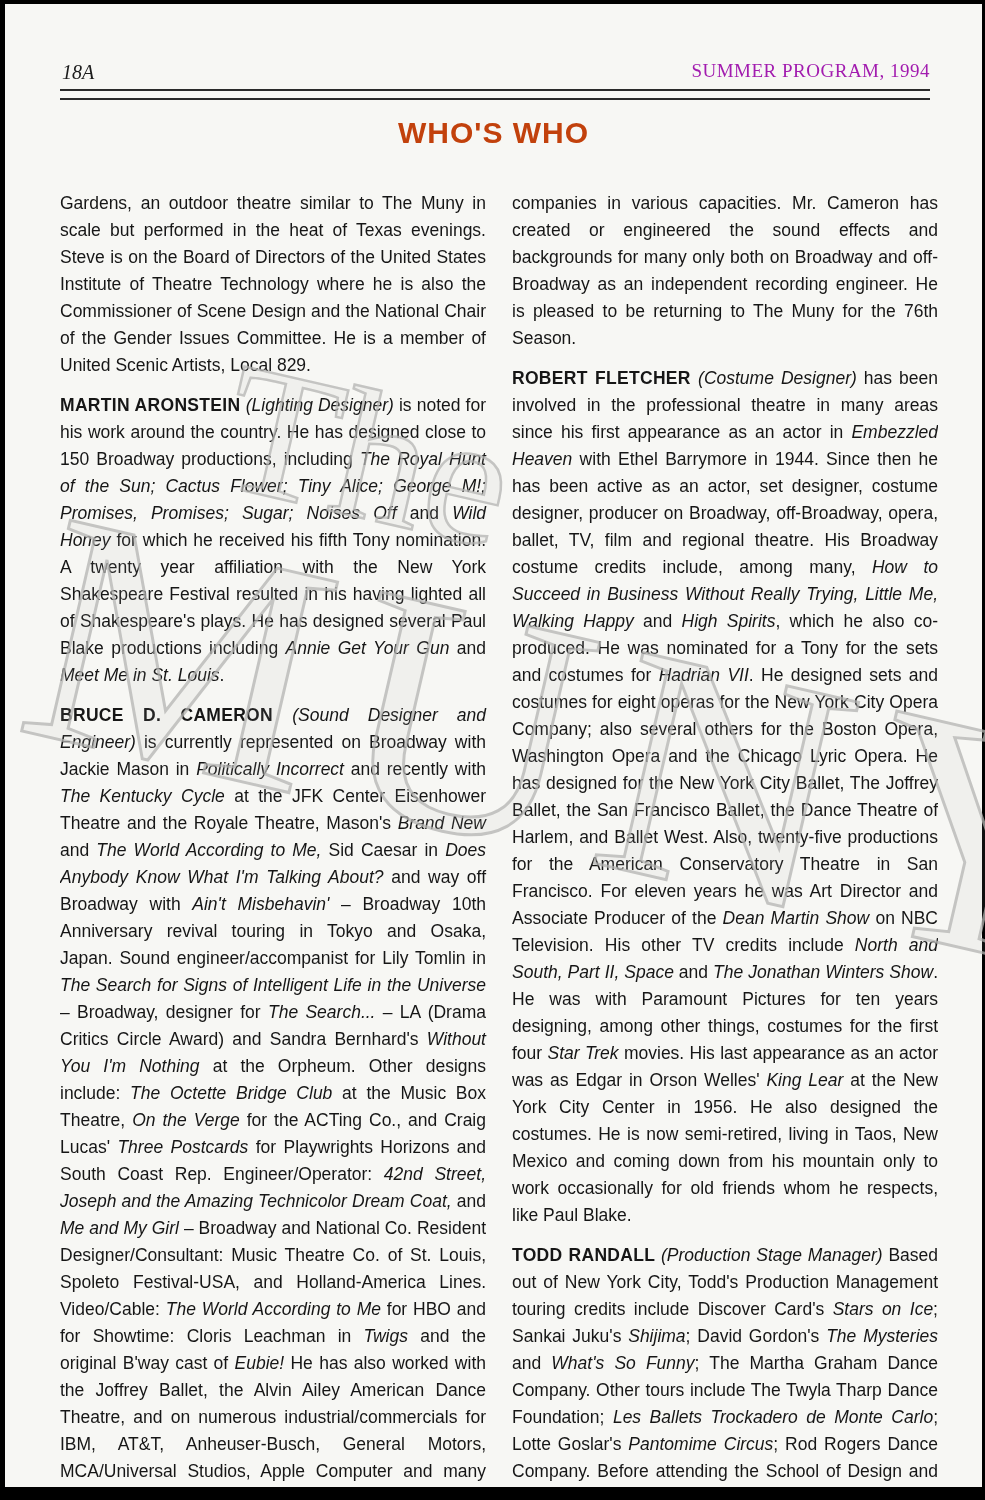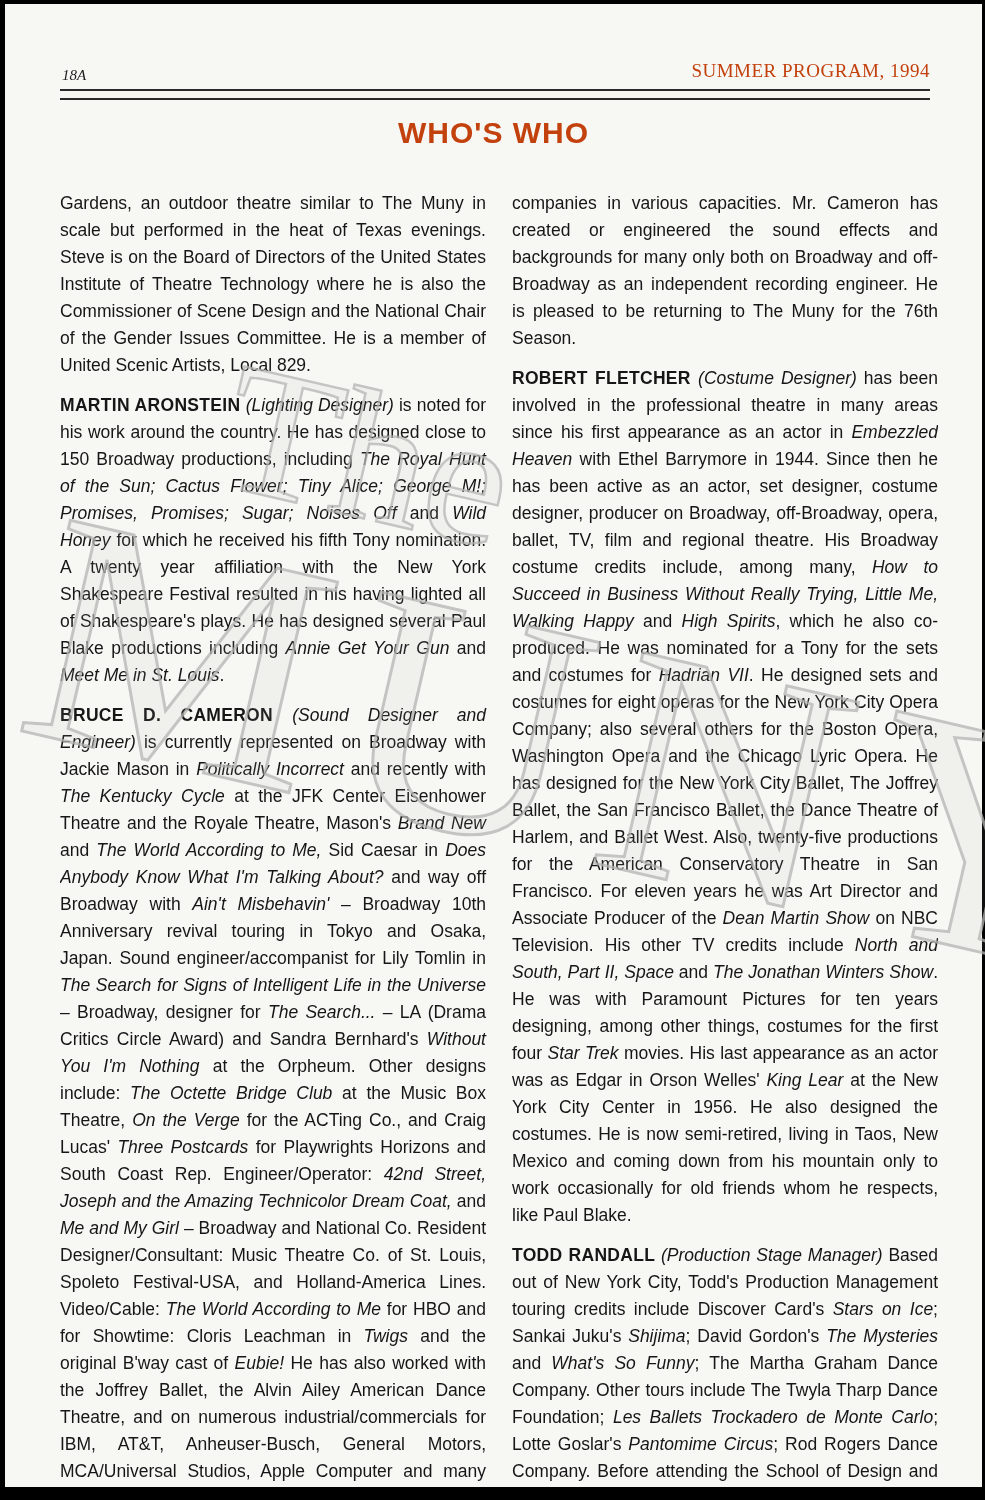--- a/index.html
+++ b/index.html
@@ -13,26 +13,26 @@
   .page{
     position:absolute;
     left:5px;top:4px;right:3px;bottom:13px;
     background:#f7f7f4;
   }
   
   .hdr{position:absolute;left:55px;right:52px;top:54px;height:30px;}
   .folio{
     position:absolute;left:2px;bottom:4px;
     font-family:"Liberation Serif",serif;
-    font-style:italic;font-size:15px;color:#1c1c1c;
+    font-style:italic;font-size:20px;color:#1c1c1c;
   }
   .hdr-right{
     position:absolute;right:0;bottom:6px;
     font-family:"Liberation Serif",serif;
-    font-size:19px;letter-spacing:.5px;color:#c2410c;
+    font-size:19px;letter-spacing:.5px;color:#a21caf;
   }
   .dbl-rule{
     position:absolute;left:55px;right:52px;top:85px;height:7px;
     border-top:2px solid #2a2a2a;
     border-bottom:2px solid #2a2a2a;
   }
   .page-title{
     position:absolute;left:0;right:0;top:112px;
     text-align:center;
     font-size:30px;font-weight:bold;letter-spacing:1px;color:#c2410c;

